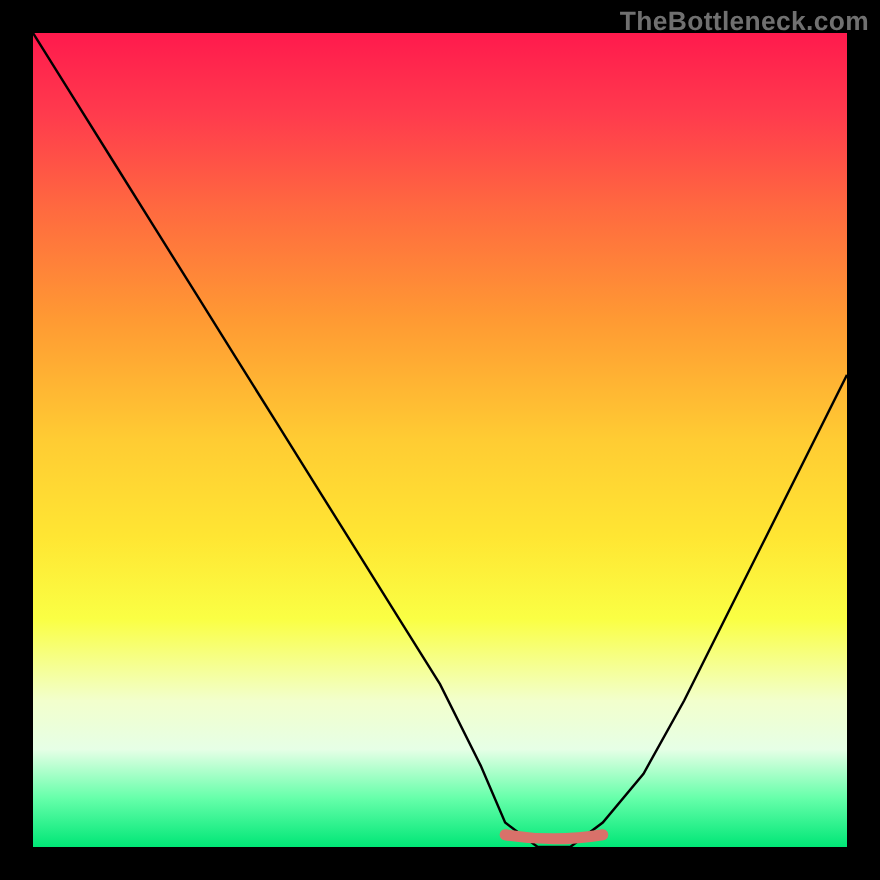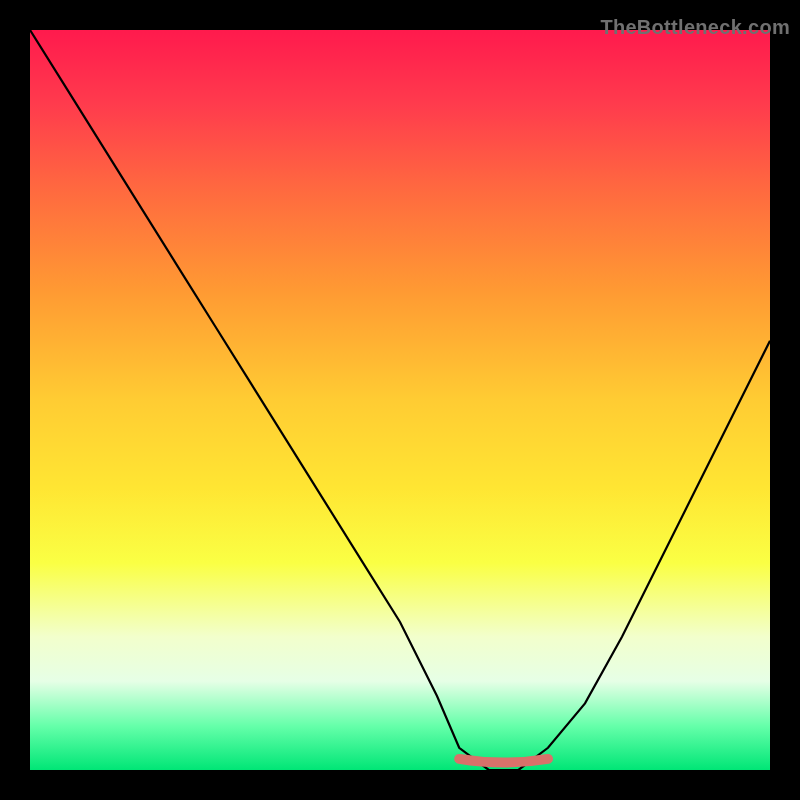--- a/index.html
+++ b/index.html
@@ -31,24 +31,24 @@
       #ffcc33 50%,
       #ffe633 62%,
       #faff44 72%,
       #f2ffcc 82%,
       #e6ffe6 88%,
       #66ffaa 94%,
       #00e676 100%);
   }
   .watermark {
     position: absolute;
-    top: 16px;
+    top: 6px;
     right: 10px;
     font-family: Arial, Helvetica, sans-serif;
-    font-size: 20px;
+    font-size: 24px;
     font-weight: 600;
     color: #707070;
     letter-spacing: 0.3px;
   }
   svg.curve {
     position: absolute;
     left: 30px;
     top: 30px;
     width: 740px;
     height: 740px;

